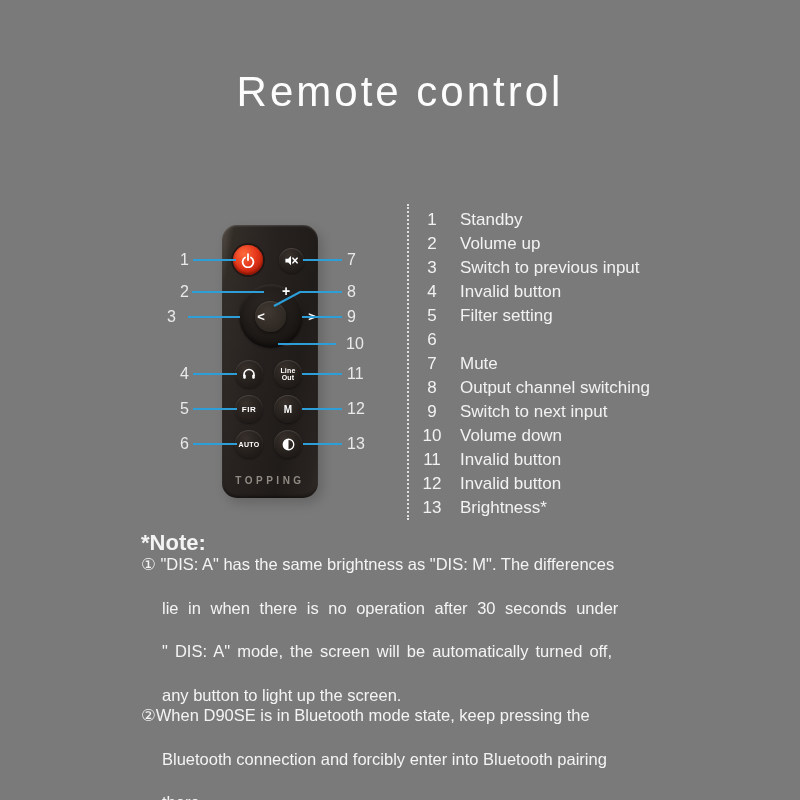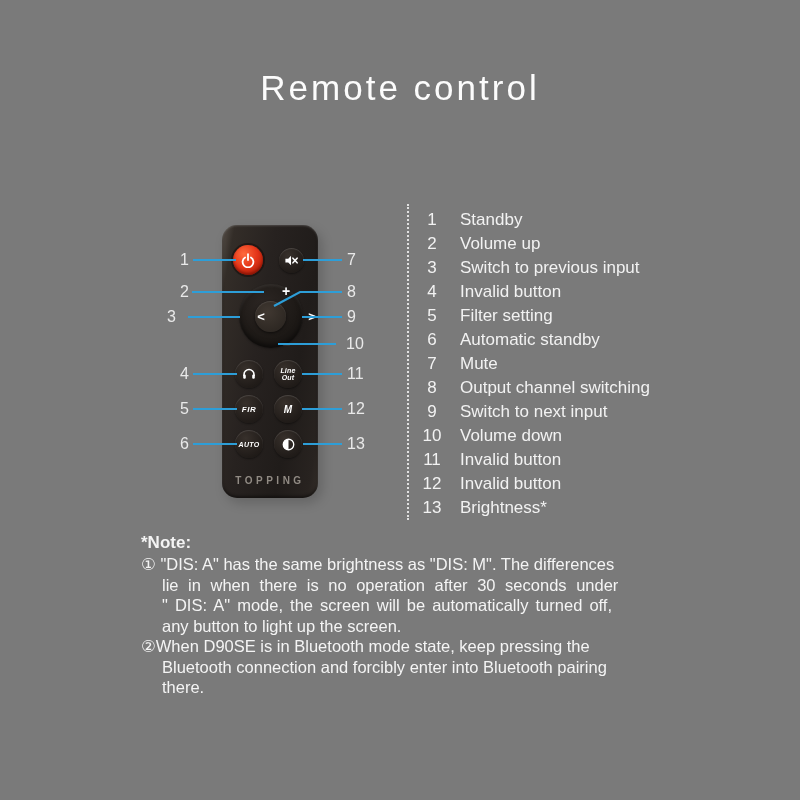--- a/index.html
+++ b/index.html
@@ -14,37 +14,37 @@
     background:var(--bg);
     position:relative;
     overflow:hidden;
     color:#f2f2f2;
   }
   .stage{position:absolute;inset:0;}
 
   
   .page-title{
     position:absolute;top:68px;left:0;width:100%;
-    text-align:center;font-size:35px;letter-spacing:3px;
+    text-align:center;font-size:42px;letter-spacing:3px;
     color:#fcfcfc;font-weight:400;
   }
 
   
   .remote{
     position:absolute;left:222px;top:225px;width:96px;height:273px;
     border-radius:15px;
     background:linear-gradient(100deg,#575049 0%,#332d28 9%,#272220 38%,#201c1a 70%,#282320 92%,#332d28 100%);
     box-shadow:inset 0 1px 2px rgba(255,255,255,.18), inset 0 -2px 3px rgba(0,0,0,.45), 4px 5px 12px rgba(0,0,0,.18);
   }
   .rbtn{
     position:absolute;border-radius:50%;
     display:flex;align-items:center;justify-content:center;
     background:radial-gradient(circle at 38% 30%,#37302b,#221d1a 65%,#191512 100%);
     box-shadow:inset 0 1px 1px rgba(255,255,255,.14), 0 1px 2px rgba(0,0,0,.45);
-    color:#fff;text-align:center;font-style:italic;
+    color:#fff;text-align:center;
   }
   .power{
     left:11px;top:20px;width:30px;height:30px;
     background:radial-gradient(circle at 36% 30%,#ff6a3c 0%,var(--power-red) 48%,#a81d07 88%);
     box-shadow:0 0 0 2px rgba(20,10,8,.5), inset 0 -2px 3px rgba(110,10,0,.65);
   }
   .mute{left:57px;top:23px;width:25px;height:25px;}
   .dpad{
     position:absolute;left:17px;top:59px;width:64px;height:64px;border-radius:50%;
     background:radial-gradient(circle at 40% 32%,#2c2623 0%,#1d1916 58%,#141110 100%);
@@ -86,23 +86,23 @@
   .legend-sep{
     position:absolute;left:407px;top:204px;height:316px;width:0;
     border-left:2px dotted rgba(242,242,242,.85);
   }
   .legend-row{display:flex;height:24px;line-height:24px;font-size:17px;color:#f2f2f2;}
   .lnum{width:24px;text-align:center;flex:0 0 auto;}
   .llabel{margin-left:16px;white-space:nowrap;}
 
   
   .note{position:absolute;left:141px;top:531px;width:530px;font-size:16.5px;color:#f4f4f4;}
-  .note-heading{font-weight:700;font-size:17px;line-height:23px;}
+  .note-heading{font-weight:700;font-size:22px;line-height:23px;}
   .nline{line-height:20.5px;white-space:nowrap;}
-  .nline.cont{padding-left:21px;}
+  .nline.cont{padding-left:21px;margin-top:23px;}
   .nline.wide{word-spacing:5px;}
   .nline.wide2{word-spacing:2.5px;}
 </style>
 </head>
 <body>
 
 <div class="stage">
 
   <div class="page-title">Remote control</div>
 
@@ -202,21 +202,20 @@
     <div class="legend-row">
         <span class="lnum">4</span>
         <span class="llabel">Invalid button</span>
       </div>
     <div class="legend-row">
         <span class="lnum">5</span>
         <span class="llabel">Filter setting</span>
       </div>
     <div class="legend-row">
         <span class="lnum">6</span>
-        <span class="llabel">Automatic standby</span>
       </div>
     <div class="legend-row">
         <span class="lnum">7</span>
         <span class="llabel">Mute</span>
       </div>
     <div class="legend-row">
         <span class="lnum">8</span>
         <span class="llabel">Output channel switching</span>
       </div>
     <div class="legend-row">

